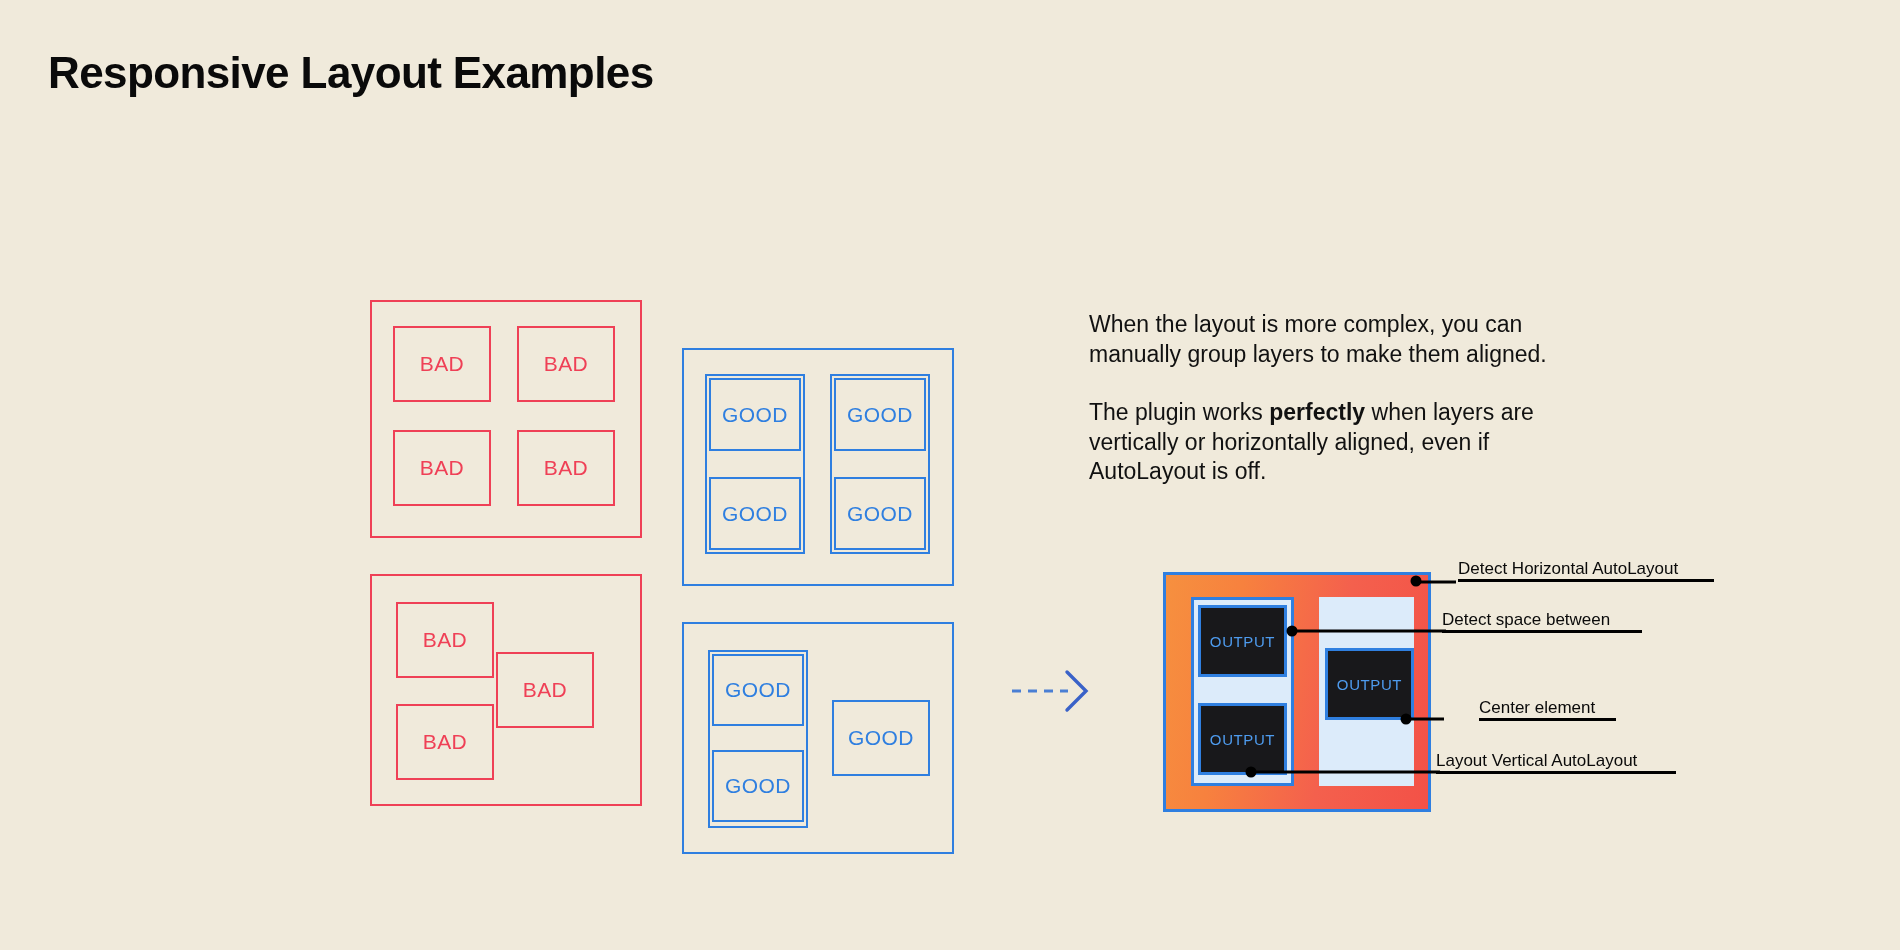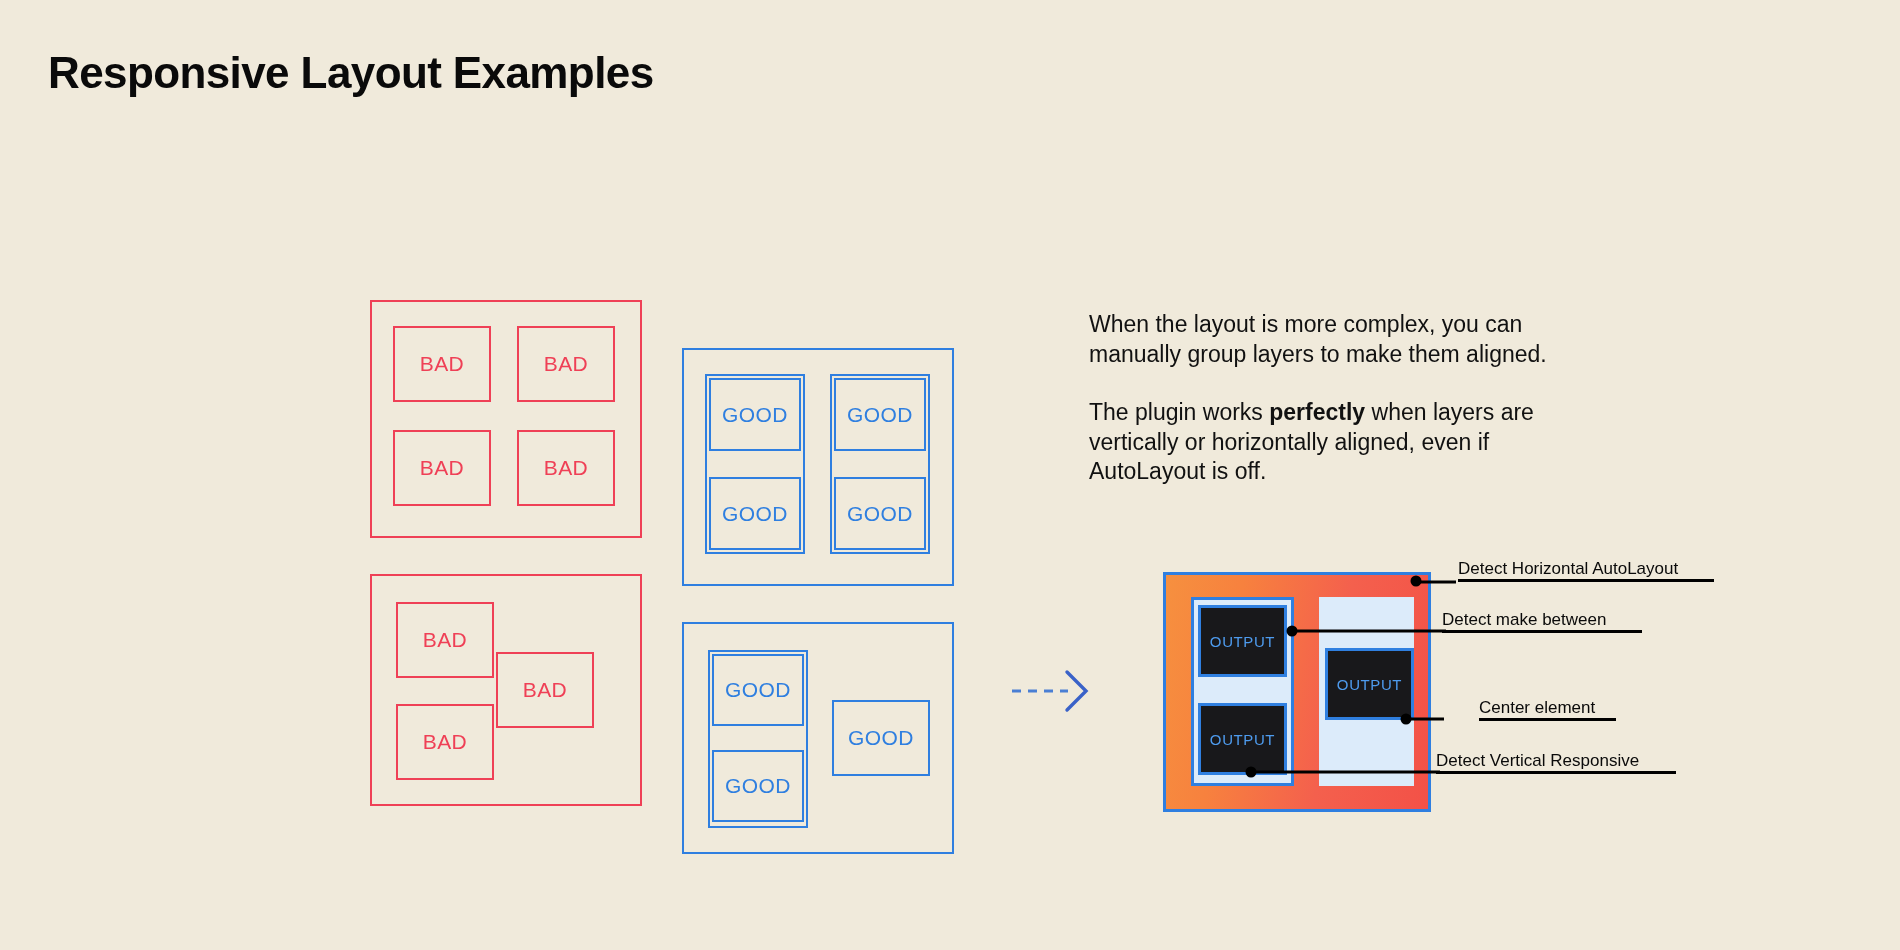--- a/index.html
+++ b/index.html
@@ -229,37 +229,37 @@
 <div class="callout" style="left:1446px; top:550px; width:260px; height:32px;margin-left:12px;">
   <span class="callout-label">Detect Horizontal AutoLayout</span>
   <div class="callout-rule" style="width:256px;"></div>
 </div>
 <svg class="leader" style="left:1410px; top:565px;" width="46" height="24" viewBox="0 0 46 24">
   <line x1="6" y1="17" x2="46" y2="17" stroke="#000" stroke-width="3"></line>
   <circle cx="6" cy="16" r="5.5" fill="#000"></circle>
 </svg>
 
 <div class="callout" style="left:1442px; top:601px; width:204px; height:32px;">
-  <span class="callout-label">Detect make between</span>
+  <span class="callout-label">Detect space between</span>
   <div class="callout-rule" style="width:200px;"></div>
 </div>
 <svg class="leader" style="left:1286px; top:618px;" width="160" height="22" viewBox="0 0 160 22">
   <line x1="6" y1="13" x2="160" y2="13" stroke="#000" stroke-width="3"></line>
   <circle cx="6" cy="13" r="5.5" fill="#000"></circle>
 </svg>
 
 <div class="callout" style="left:1440px; top:689px; width:140px; height:32px;margin-left:39px;">
   <span class="callout-label">Center element</span>
   <div class="callout-rule" style="width:137px;"></div>
 </div>
 <svg class="leader" style="left:1400px; top:706px;" width="44" height="22" viewBox="0 0 44 22">
   <line x1="6" y1="13" x2="44" y2="13" stroke="#000" stroke-width="3"></line>
   <circle cx="6" cy="13" r="5.5" fill="#000"></circle>
 </svg>
 
 <div class="callout" style="left:1436px; top:742px; width:244px; height:32px;">
-  <span class="callout-label">Detect Vertical Responsive</span>
+  <span class="callout-label">Layout Vertical AutoLayout</span>
   <div class="callout-rule" style="width:240px;"></div>
 </div>
 <svg class="leader" style="left:1245px; top:759px;" width="195" height="22" viewBox="0 0 195 22">
   <line x1="6" y1="13" x2="195" y2="13" stroke="#000" stroke-width="3"></line>
   <circle cx="6" cy="13" r="5.5" fill="#000"></circle>
 </svg>
 
 </body></html>

